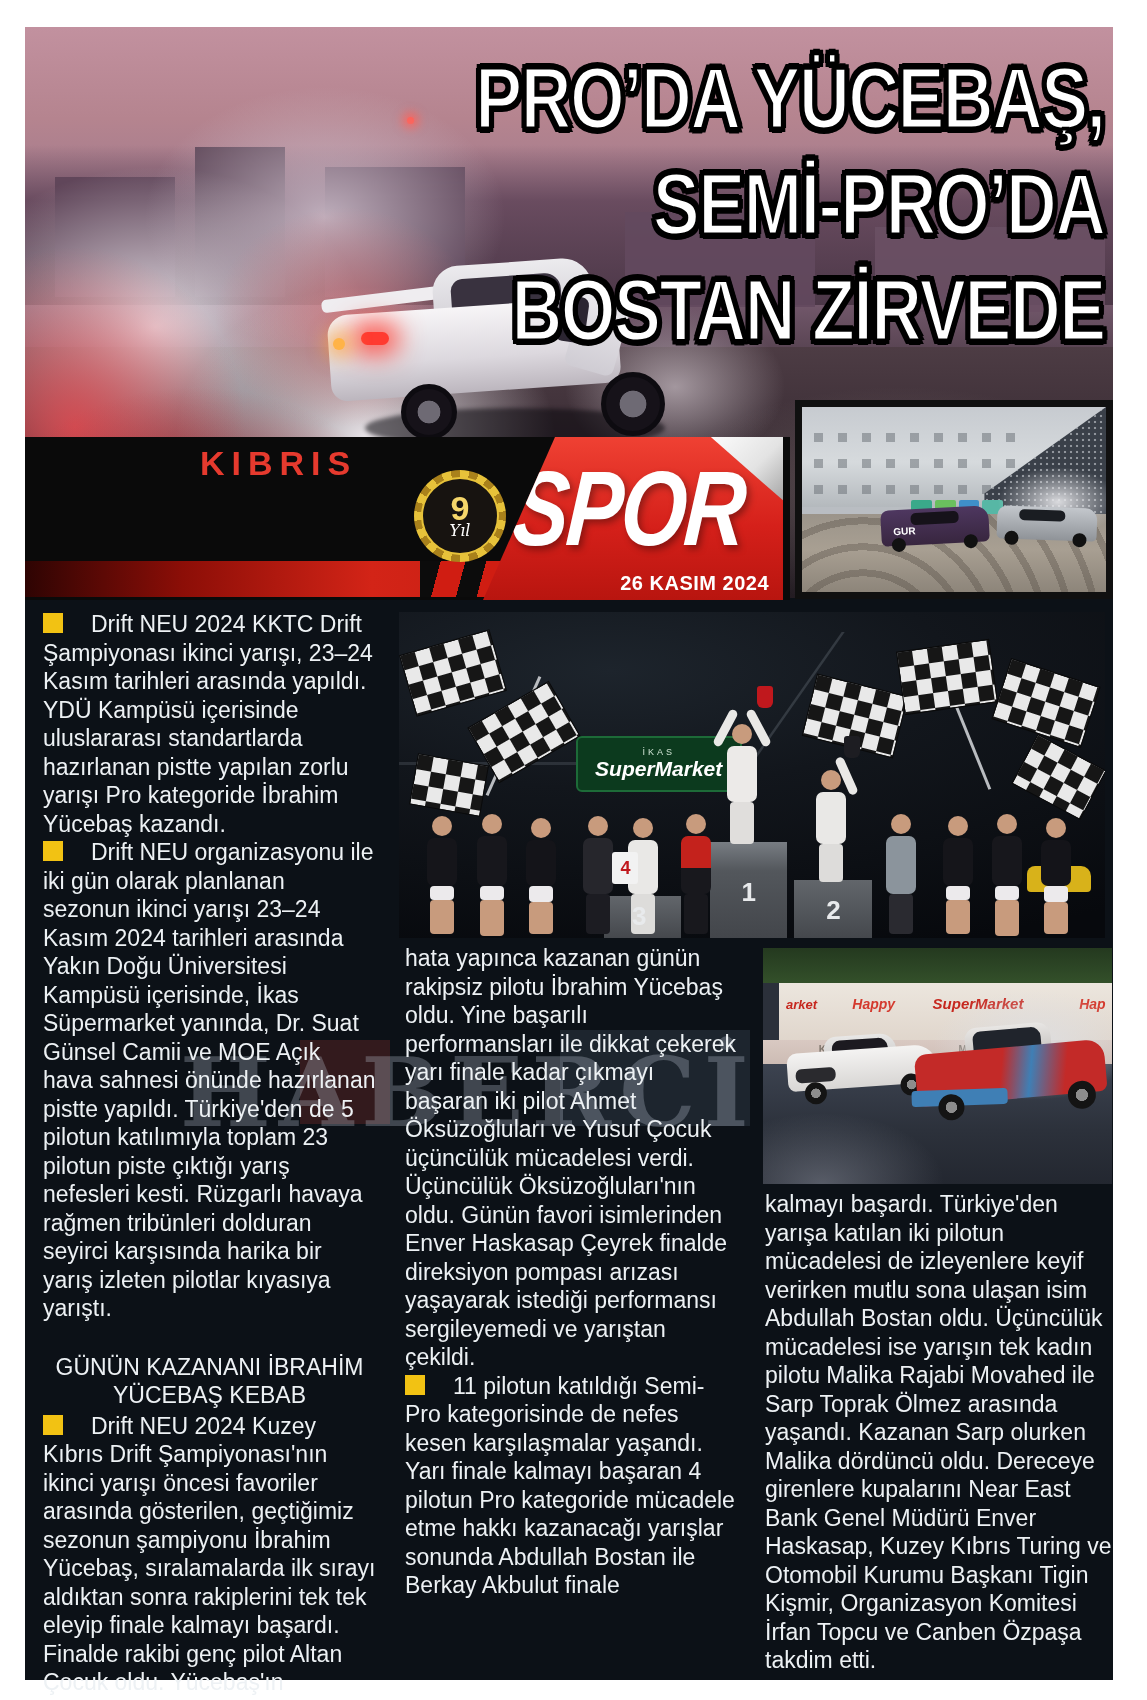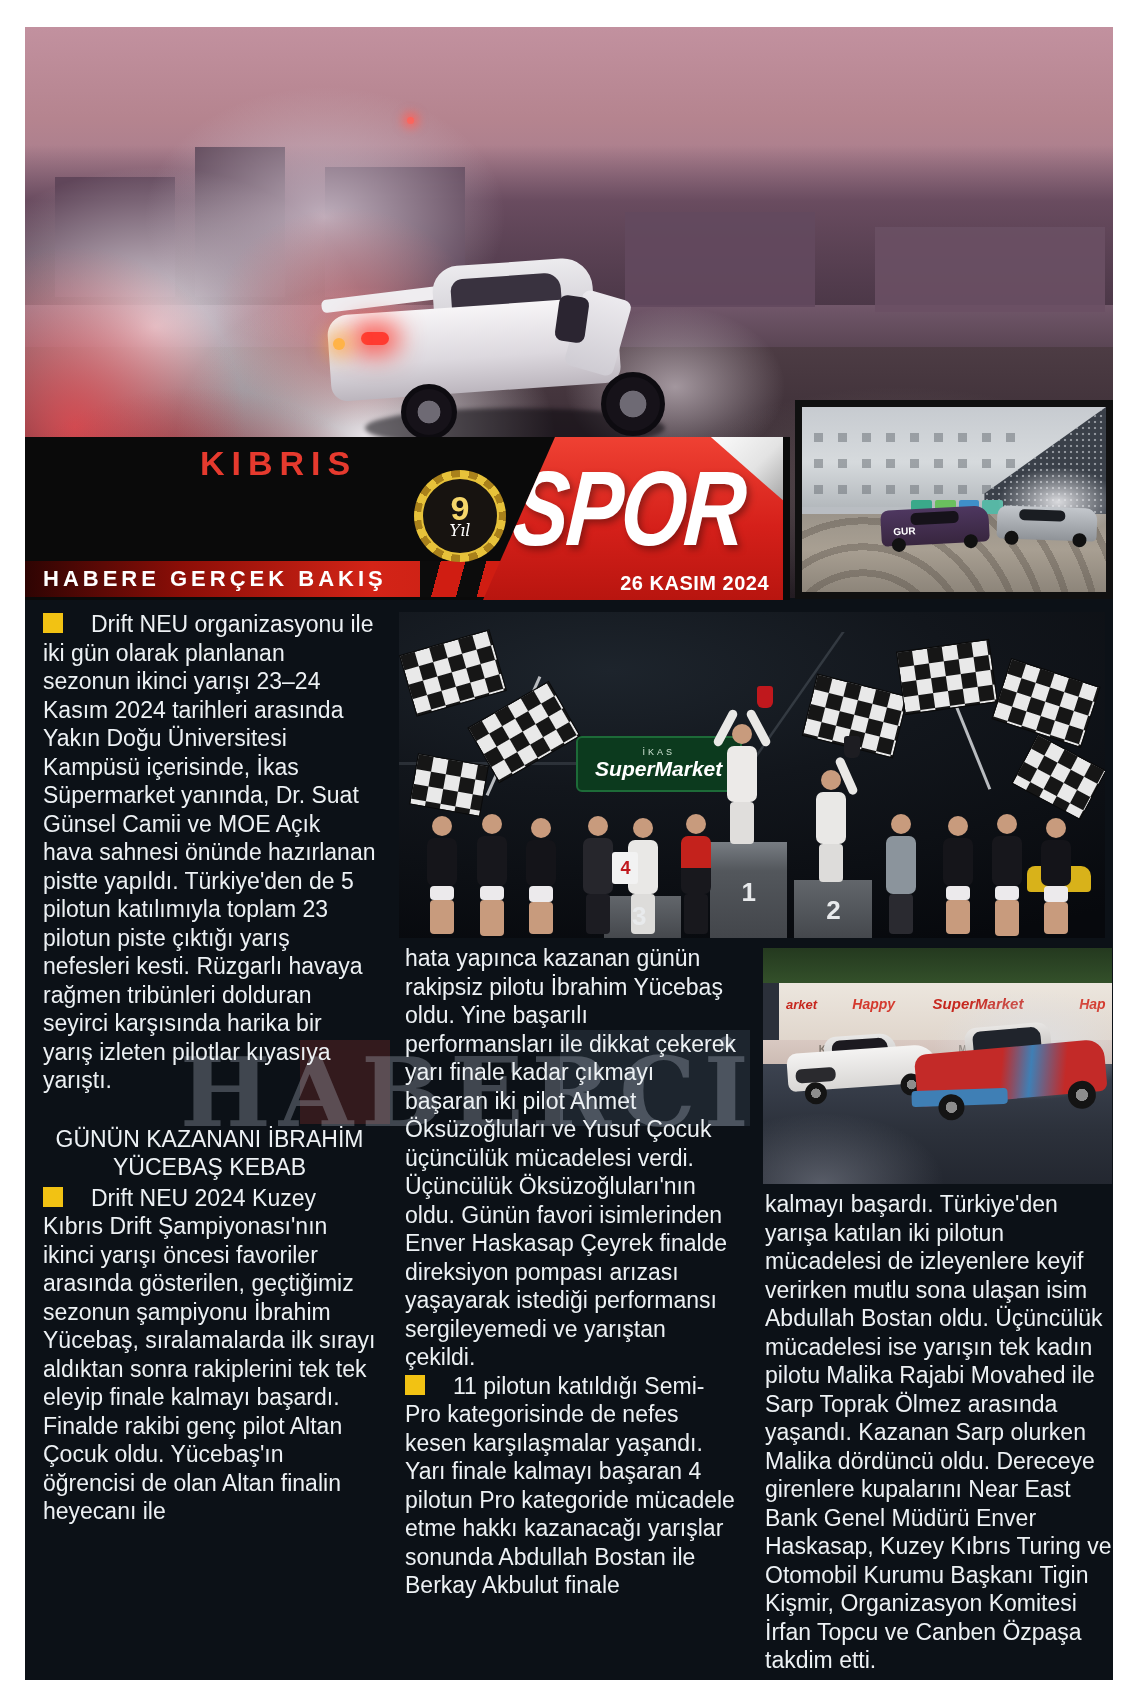--- a/index.html
+++ b/index.html
@@ -176,37 +176,41 @@
       <div class="window"></div>
       <div class="body"></div>
       <div class="door"></div>
       <div class="driver"></div>
       <div class="tail"></div>
       <div class="tail2"></div>
       <div class="wheel" style="left:96px;top:152px;width:46px;height:46px;"></div>
       <div class="wheel" style="left:296px;top:140px;width:54px;height:54px;"></div>
     </div>
 
+    <div class="headline">
+      <div class="hl">PRO’DA YÜCEBAŞ,</div>
+      <div class="hl">SEMİ-PRO’DA</div>
+      <div class="hl">BOSTAN ZİRVEDE</div>
+    </div>
   </div>
 
   <div class="mast-black"></div>
   <div class="kibris">KIBRIS</div>
   <div class="badge">
     <div class="badge-in">
       <div class="badge-n">9</div>
       <div class="badge-l">Yıl</div>
     </div>
   </div>
   <div class="spor-band">
     <div class="fold"></div>
     <div class="spor">SPOR</div>
     <div class="mast-date">26 KASIM 2024</div>
   </div>
   <div class="tagline">
-    <span class="tagline-text">HABERE GERÇEK BAKIŞ</span>
     <span class="stripes"></span>
   </div>
 
   <div class="photo-top">
     <div class="pt-in">
       <div class="pt-bld"></div>
       <div class="pt-winrow" style="top:14%;"></div>
       <div class="pt-winrow" style="top:28%;"></div>
       <div class="pt-winrow" style="top:42%;"></div>
       <div class="pt-crowd"></div>
@@ -370,20 +374,21 @@
       <div class="c"></div>
       <div class="w"></div>
       <div class="b"></div>
       <div class="splitter"></div>
       <div class="wheelb" style="left:20px;top:70px;width:26px;height:26px;"></div>
       <div class="wheelb" style="left:150px;top:68px;width:28px;height:28px;"></div>
     </div>
   </div>
 
   <div class="col col1">
+    <p class="para"><span class="bullet"></span><span>Drift NEU 2024 KKTC Drift Şampiyonası ikinci yarışı, 23–24 Kasım tarihleri arasında yapıldı. YDÜ Kampüsü içerisinde uluslararası standartlarda hazırlanan pistte yapılan zorlu yarışı Pro kategoride İbrahim Yücebaş kazandı.</span></p>
     <p class="para"><span class="bullet"></span><span>Drift NEU organizasyonu ile iki gün olarak planlanan sezonun ikinci yarışı 23–24 Kasım 2024 tarihleri arasında Yakın Doğu Üniversitesi Kampüsü içerisinde, İkas Süpermarket yanında, Dr. Suat Günsel Camii ve MOE Açık hava sahnesi önünde hazırlanan pistte yapıldı. Türkiye'den de 5 pilotun katılımıyla toplam 23 pilotun piste çıktığı yarış nefesleri kesti. Rüzgarlı havaya rağmen tribünleri dolduran seyirci karşısında harika bir yarış izleten pilotlar kıyasıya yarıştı.</span></p>
     <h3 class="subhead">GÜNÜN KAZANANI İBRAHİM YÜCEBAŞ KEBAB</h3>
     <p class="para"><span class="bullet"></span><span>Drift NEU 2024 Kuzey Kıbrıs Drift Şampiyonası'nın ikinci yarışı öncesi favoriler arasında gösterilen, geçtiğimiz sezonun şampiyonu İbrahim Yücebaş, sıralamalarda ilk sırayı aldıktan sonra rakiplerini tek tek eleyip finale kalmayı başardı. Finalde rakibi genç pilot Altan Çocuk oldu. Yücebaş'ın öğrencisi de olan Altan finalin heyecanı ile</span></p>
   </div>
 
   <div class="col col2">
     <p class="para"><span>hata yapınca kazanan günün rakipsiz pilotu İbrahim Yücebaş oldu. Yine başarılı performansları ile dikkat çekerek yarı finale kadar çıkmayı başaran iki pilot Ahmet Öksüzoğluları ve Yusuf Çocuk üçüncülük mücadelesi verdi. Üçüncülük Öksüzoğluları'nın oldu. Günün favori isimlerinden Enver Haskasap Çeyrek finalde direksiyon pompası arızası yaşayarak istediği performansı sergileyemedi ve yarıştan çekildi.</span></p>
     <p class="para"><span class="bullet"></span><span>11 pilotun katıldığı Semi-Pro kategorisinde de nefes kesen karşılaşmalar yaşandı. Yarı finale kalmayı başaran 4 pilotun Pro kategoride mücadele etme hakkı kazanacağı yarışlar sonunda Abdullah Bostan ile Berkay Akbulut finale</span></p>
   </div>
 

